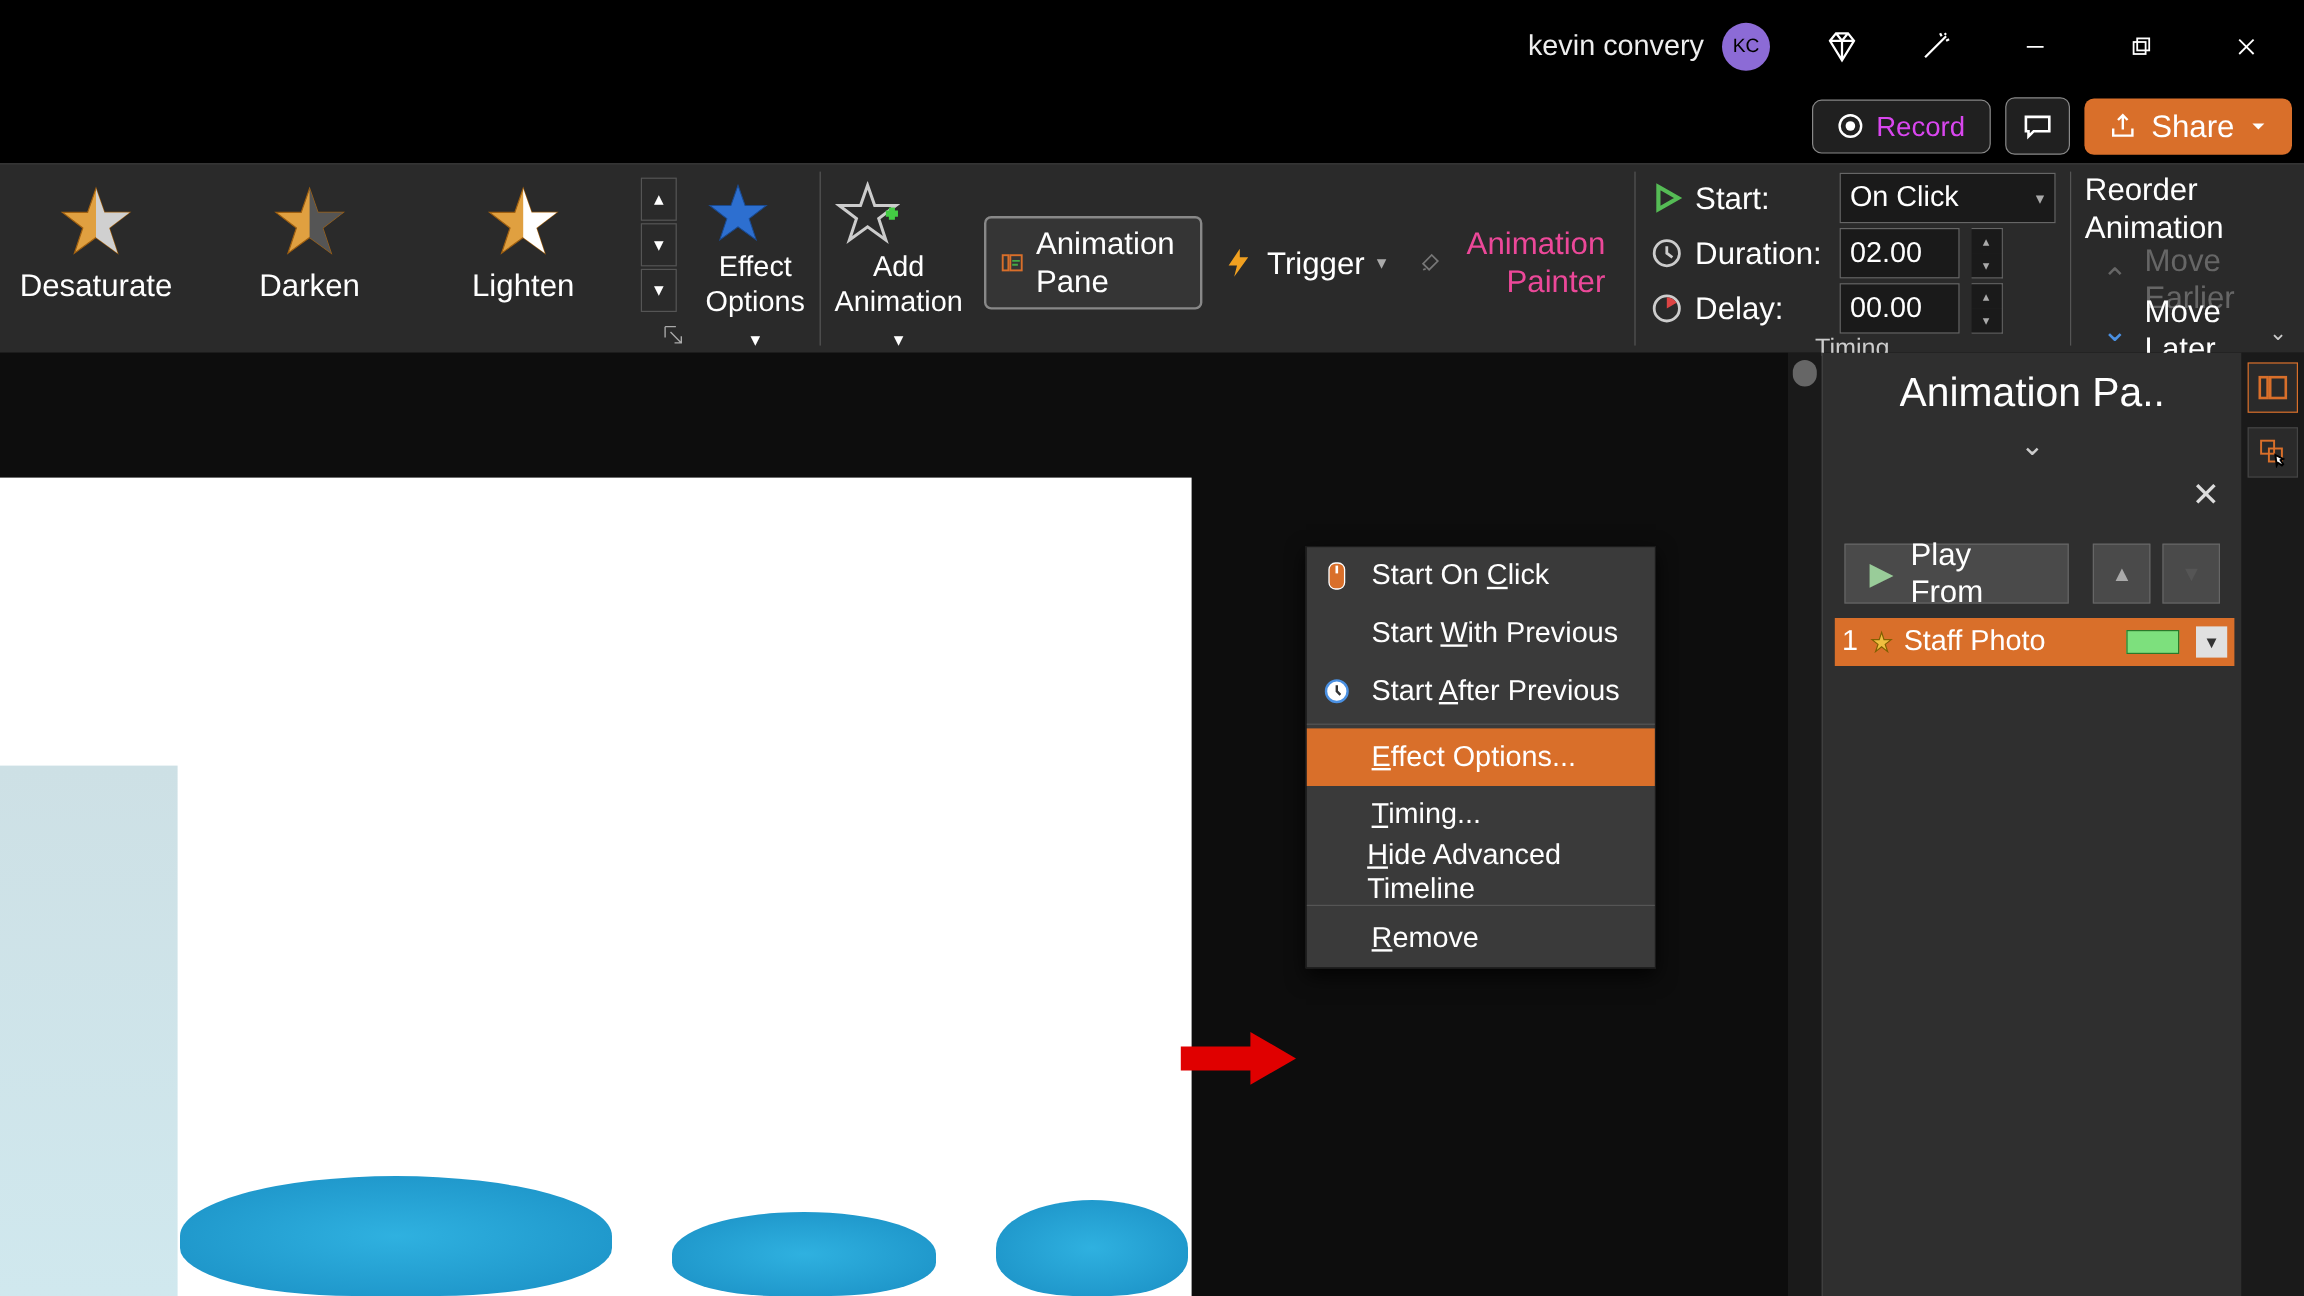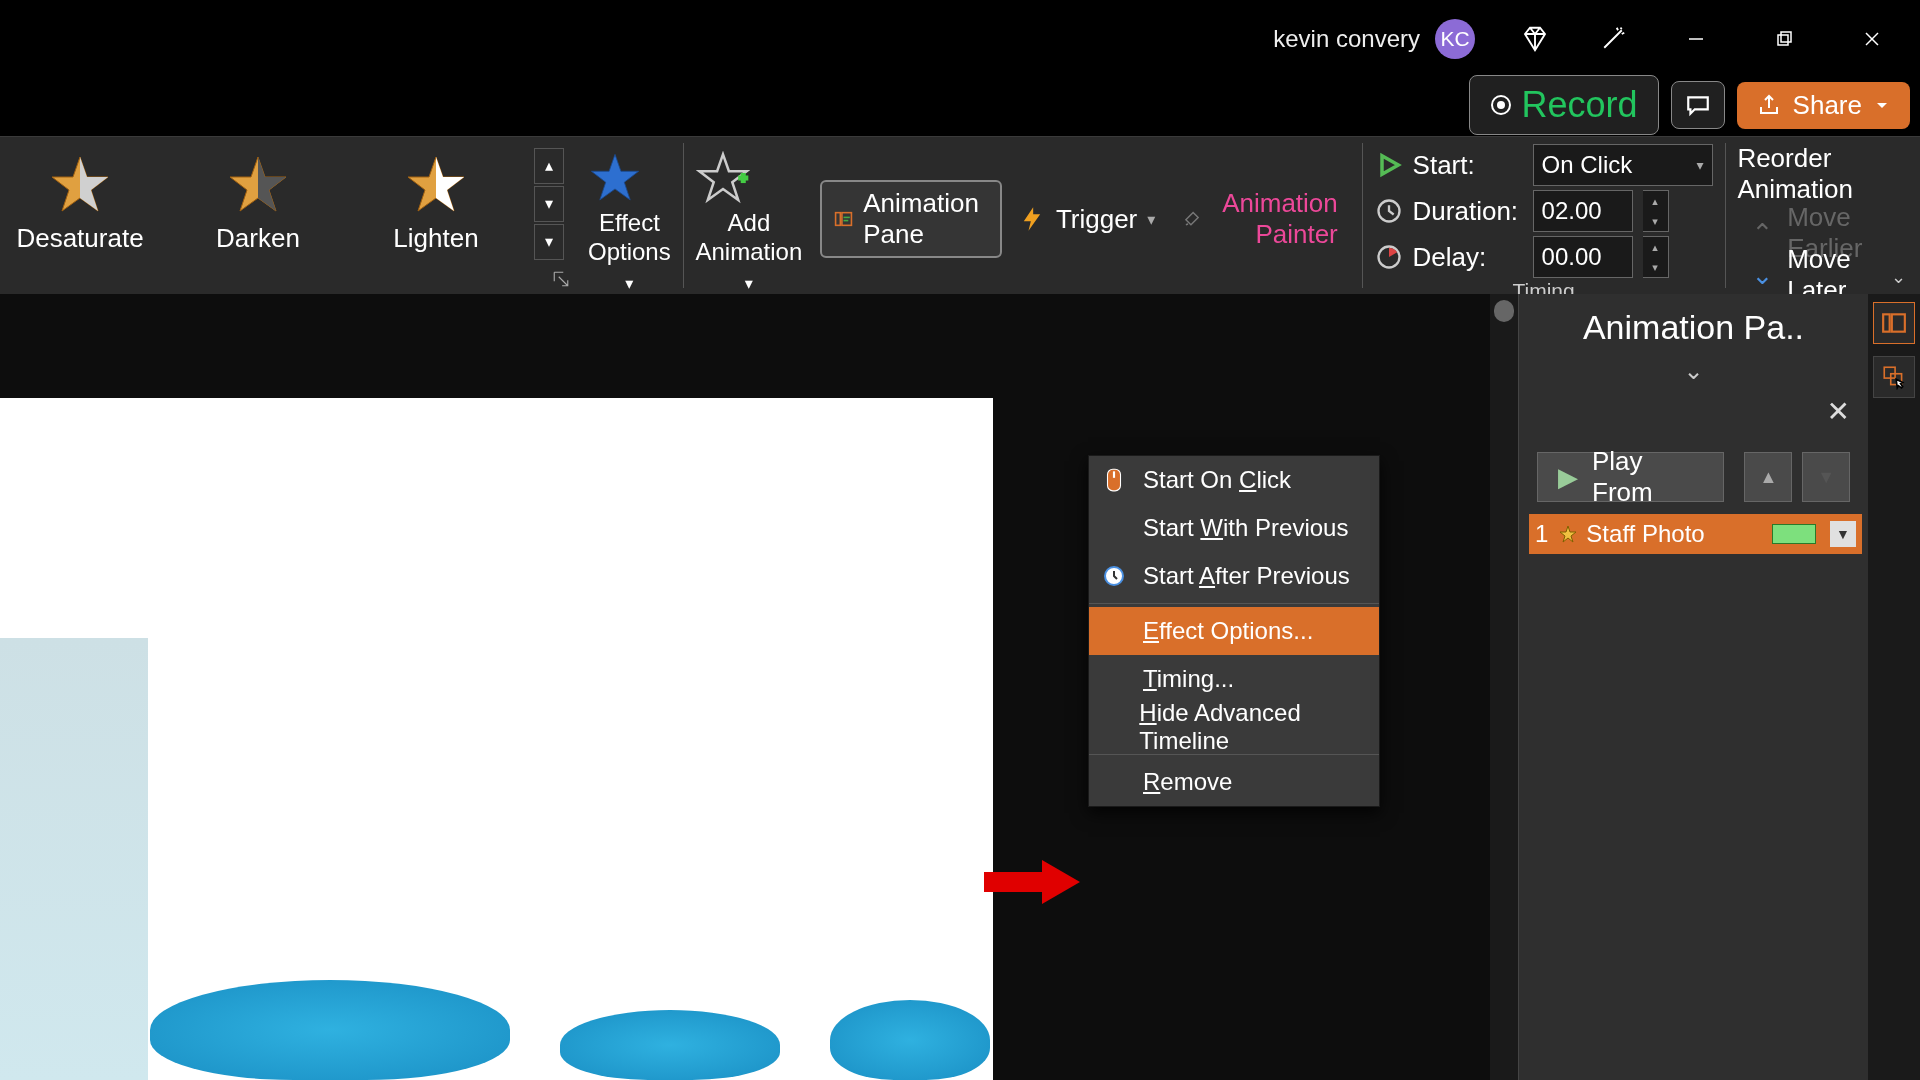--- a/index.html
+++ b/index.html
@@ -1,29 +1,29 @@
 <!DOCTYPE html>
 <html><head>
 <meta charset="utf-8">
 <style>
 * { margin: 0; padding: 0; box-sizing: border-box; font-family: "Segoe UI", Arial, sans-serif; }
 body { background: #000; color: #fff; width: 1920px; height: 1080px; overflow: hidden; position: relative; }
 
 
 .titlebar { height: 78px; display: flex; align-items: center; justify-content: flex-end; padding-right: 25px; gap: 42px; }
 .titlebar .user { display: flex; align-items: center; gap: 15px; font-size: 24px; color: #eee; }
-.avatar { width: 40px; height: 40px; border-radius: 50%; background: #8c6bd6; display: flex; align-items: center; justify-content: center; font-size: 21px; color: #ffffff; }
+.avatar { width: 40px; height: 40px; border-radius: 50%; background: #8c6bd6; display: flex; align-items: center; justify-content: center; font-size: 16px; color: #000000; }
 .tb-icon { width: 36px; height: 36px; display: flex; align-items: center; justify-content: center; color: #fff; }
 .tb-icon svg { width: 30px; height: 30px; stroke: #fff; fill: none; stroke-width: 1.5; }
 .win-btn { width: 46px; height: 46px; display: flex; align-items: center; justify-content: center; }
 .win-btn svg { width: 18px; height: 18px; stroke: #fff; fill: none; stroke-width: 1.5; }
 
 
 .actionrow { height: 54px; display: flex; align-items: center; justify-content: flex-end; padding-right: 10px; gap: 12px; margin-bottom: 4px; }
-.record-btn { background: #202020; border: 1.5px solid #888; border-radius: 8px; padding: 8px 20px; display: flex; align-items: center; gap: 10px; font-size: 36px; font-weight: 400; color: #22c55e; }
+.record-btn { background: #202020; border: 1.5px solid #888; border-radius: 8px; padding: 8px 20px; display: flex; align-items: center; gap: 10px; font-size: 23px; font-weight: 400; color: #d946ef; }
 .comment-btn { background: #202020; border: 1.5px solid #888; border-radius: 8px; width: 54px; height: 48px; display: flex; align-items: center; justify-content: center; }
 .share-btn { background: #d96f2a; border: none; border-radius: 8px; padding: 8px 20px; display: flex; align-items: center; gap: 12px; font-size: 26px; color: #fff; }
 
 
 .ribbon { height: 158px; background: #2a2a2a; display: flex; align-items: stretch; position: relative; border-top: 1px solid #3a3a3a; }
 .ribbon-group { display: flex; flex-direction: column; justify-content: space-between; padding: 6px 12px 4px 12px; position: relative; }
 .ribbon-sep { width: 1px; background: #555; margin: 6px 0; }
 .group-label { text-align: center; font-size: 21px; color: #ccc; padding-bottom: 2px; }
 .group-content { display: flex; align-items: center; gap: 18px; flex: 1; }
 

